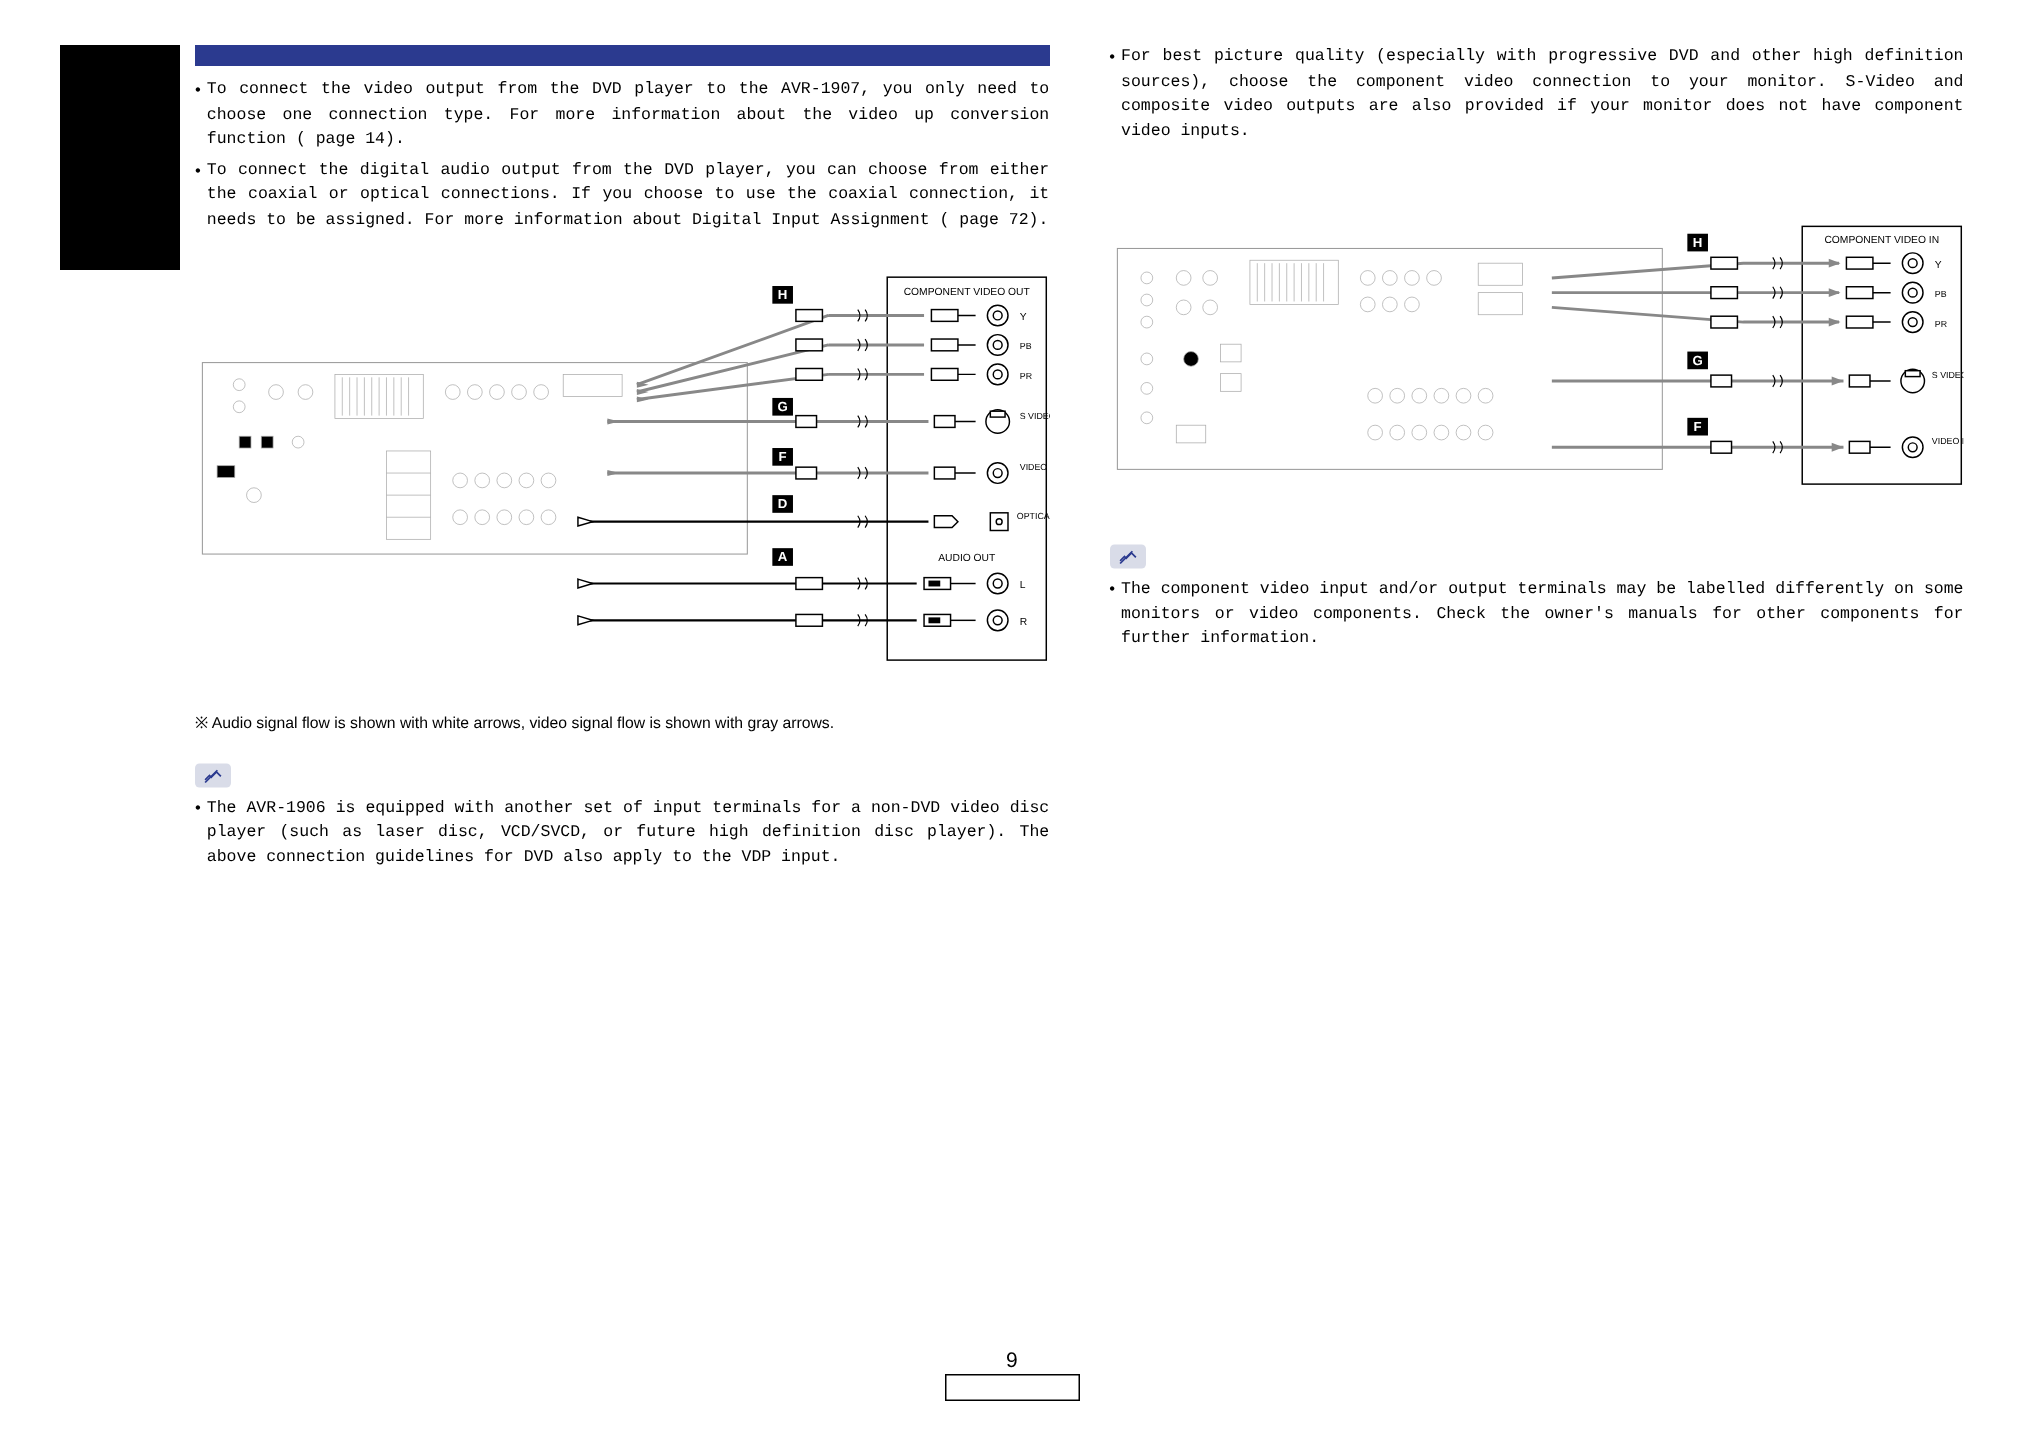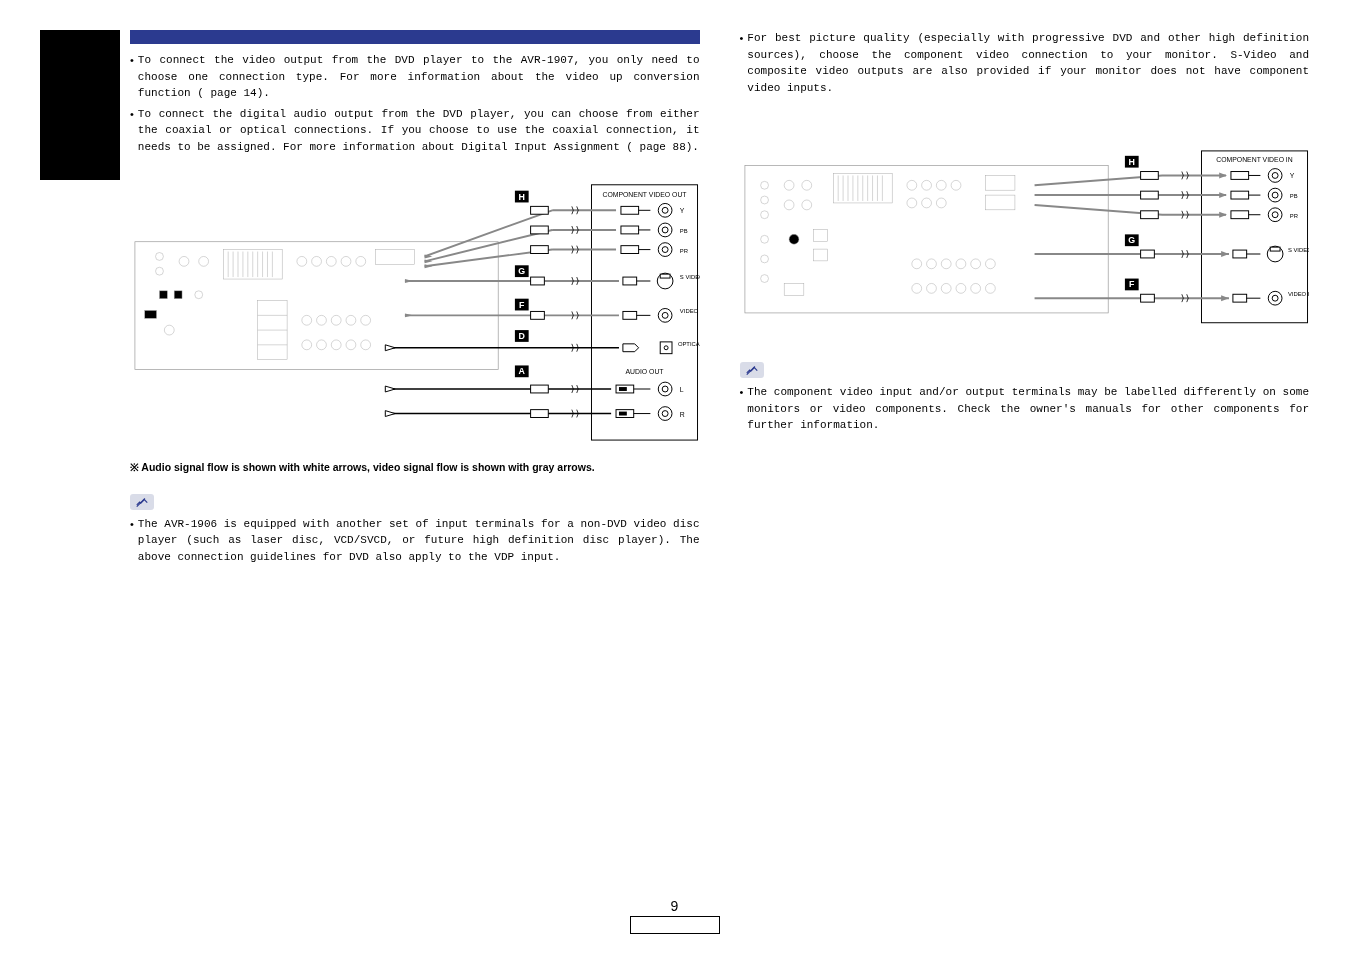--- a/index.html
+++ b/index.html
@@ -47,23 +47,22 @@
   .diagram {
     margin: 18px 0 10px 0;
     border: none;
   }
   .diagram-svg {
     width: 100%;
     height: auto;
   }
   .footnote {
     font-size: 10.5px;
-    margin-top: 10px;
+    margin-top: 24px;
     line-height: 1.5;
-    font-weight: bold;
   }
   .note-icon {
     width: 24px;
     height: 16px;
     background: #d9dce8;
     border-radius: 3px;
     display: flex;
     align-items: center;
     justify-content: center;
     margin: 18px 0 6px 0;
@@ -105,21 +104,21 @@
 
     <div class="col">
       <div class="title-bar"></div>
 
       <div class="bullet-text">
         <span class="dot">•</span>
         <span class="txt">To connect the video output from the DVD player to the AVR-1907, you only need to choose one connection type. For more information about the video up conversion function ( page 14).</span>
       </div>
       <div class="bullet-text">
         <span class="dot">•</span>
-        <span class="txt">To connect the digital audio output from the DVD player, you can choose from either the coaxial or optical connections. If you choose to use the coaxial connection, it needs to be assigned. For more information about Digital Input Assignment ( page 88).</span>
+        <span class="txt">To connect the digital audio output from the DVD player, you can choose from either the coaxial or optical connections. If you choose to use the coaxial connection, it needs to be assigned. For more information about Digital Input Assignment ( page 72).</span>
       </div>
 
       <div class="diagram">
         <svg class="diagram-svg" viewBox="0 0 580 280">
 
           <rect x="5" y="70" width="370" height="130" fill="none" stroke="#999" stroke-width="0.7"></rect>
 
           <g stroke="#aaa" stroke-width="0.5" fill="none">
             <circle cx="30" cy="85" r="4"></circle>
               <circle cx="30" cy="100" r="4"></circle>

